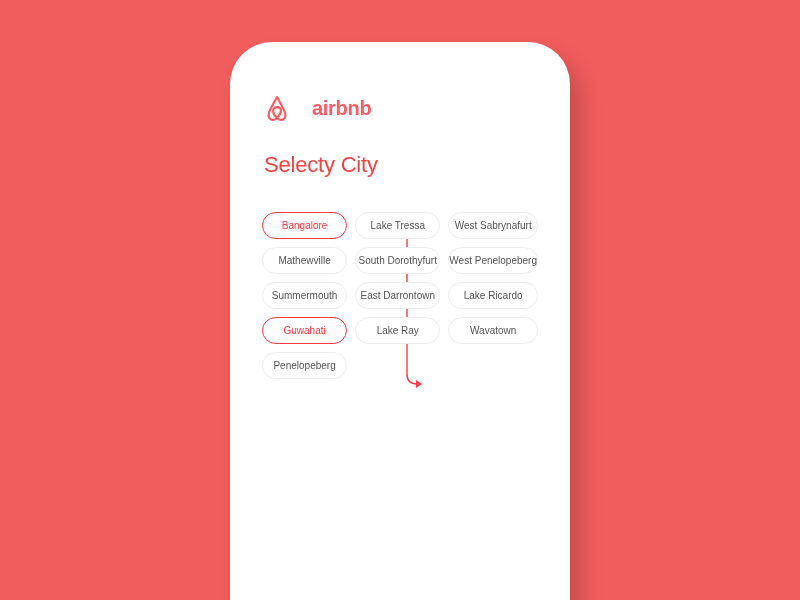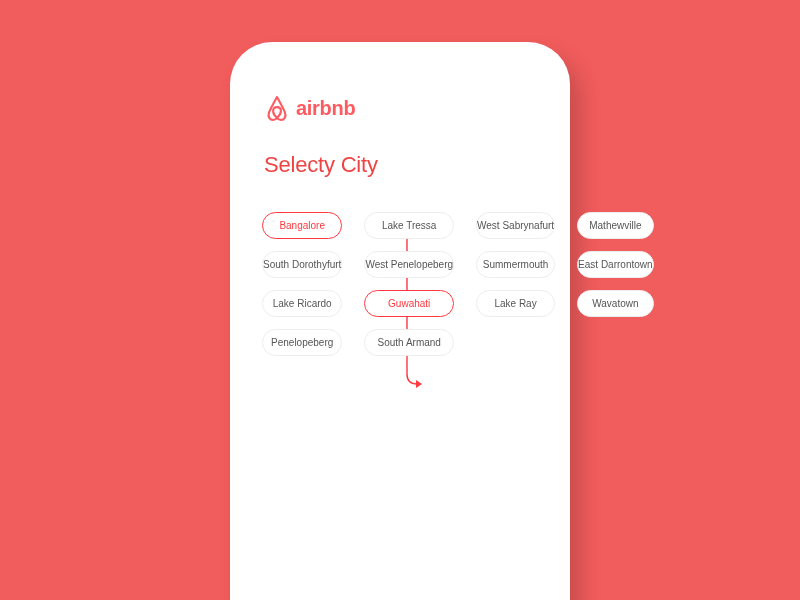--- a/index.html
+++ b/index.html
@@ -17,21 +17,21 @@
     background: #fff;
     border-radius: 42px;
     margin-top: 42px;
     box-shadow: 10px 14px 22px rgba(0,0,0,0.18);
     position: relative;
     padding: 52px 30px 30px 30px;
   }
   .logo-row {
     display: flex;
     align-items: center;
-    gap: 6px;
+    gap: 22px;
     margin-bottom: 30px;
     margin-left: 4px;
   }
   .logo-row svg { display: block; }
   .brand {
     font-size: 20px;
     font-weight: 600;
     color: #ff5a5f;
     letter-spacing: -0.3px;
   }
@@ -39,24 +39,25 @@
     font-size: 22px;
     font-weight: 400;
     color: #ef4444;
     margin-left: 4px;
     margin-bottom: 34px;
     letter-spacing: -0.2px;
   }
   .pill-grid {
     position: relative;
     display: grid;
-    grid-template-columns: 1fr 1fr 1fr 1fr;
+    grid-template-columns: 1fr 1fr 1fr;
     column-gap: 22px;
     row-gap: 12px;
     padding: 0 2px;
+    gap: 8px;
   }
   .pill {
     height: 27px;
     border-radius: 14px;
     border: 1px solid #ededed;
     background: #fff;
     display: flex;
     align-items: center;
     justify-content: center;
     font-size: 10px;
@@ -140,19 +141,16 @@
         <span>Lake Ray</span>
       </div>
 
     <div class="pill">
         <span>Wavatown</span>
       </div>
     <div class="pill">
         <span>Penelopeberg</span>
       </div>
 
-    <div class="pill">
-        <span>South Armand</span>
-      </div>
 
   </div>
 
 </div>
 
 </body></html>

